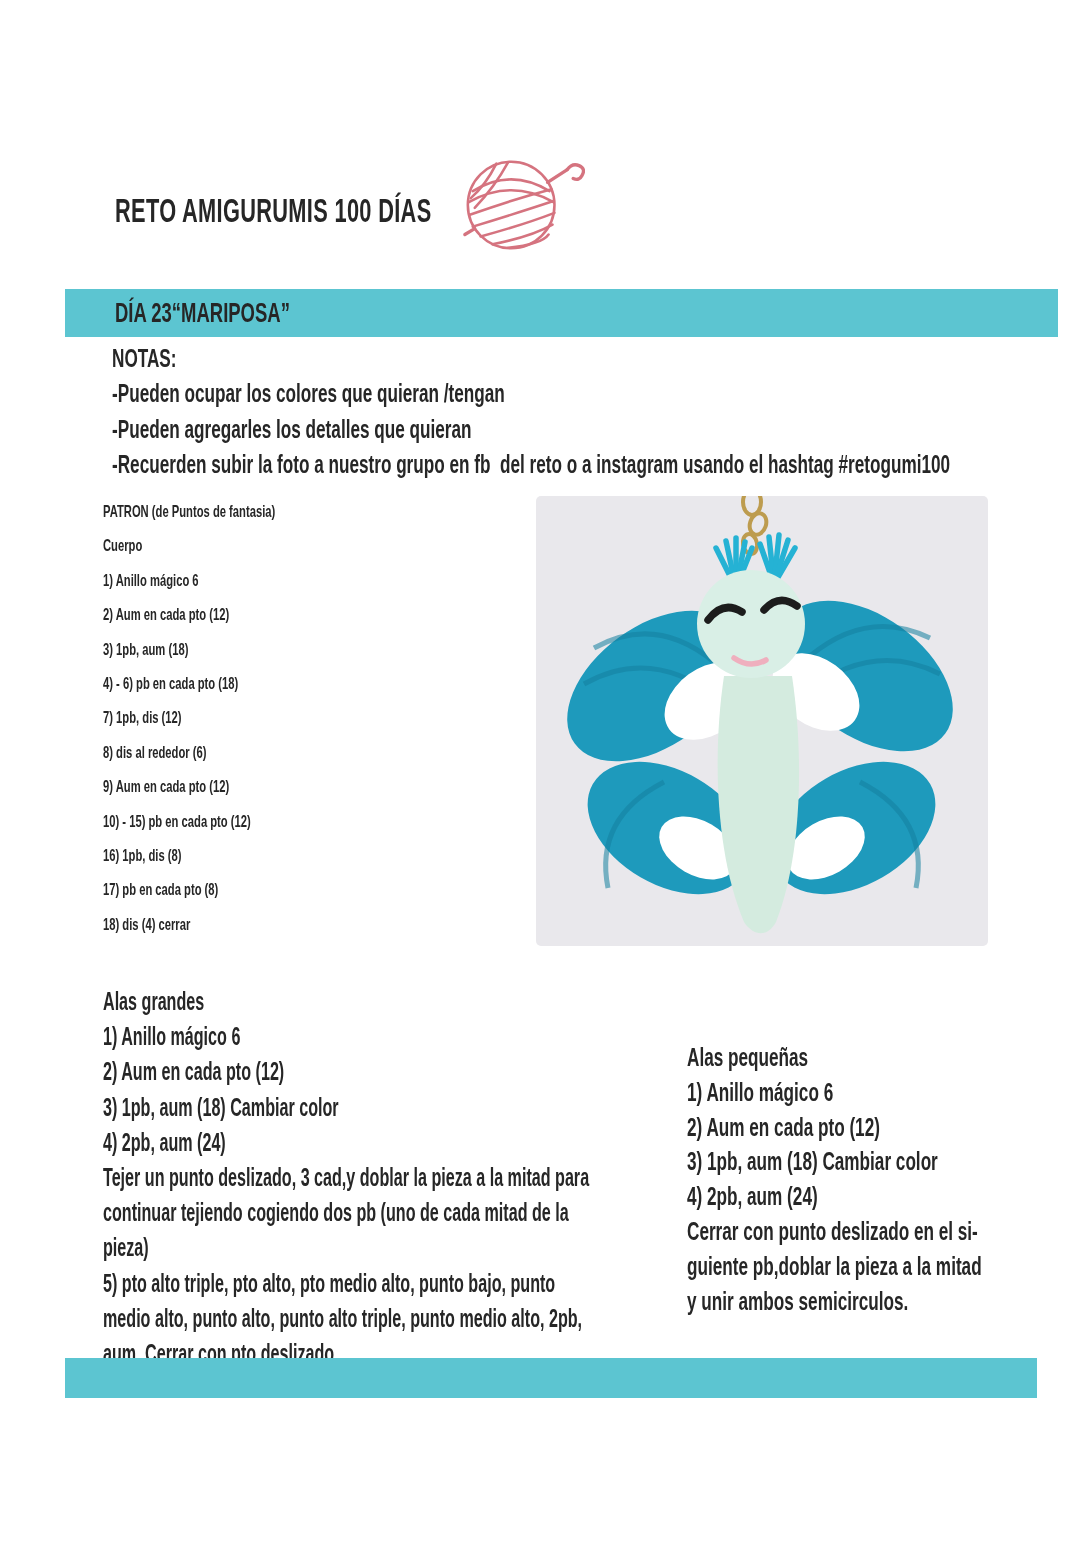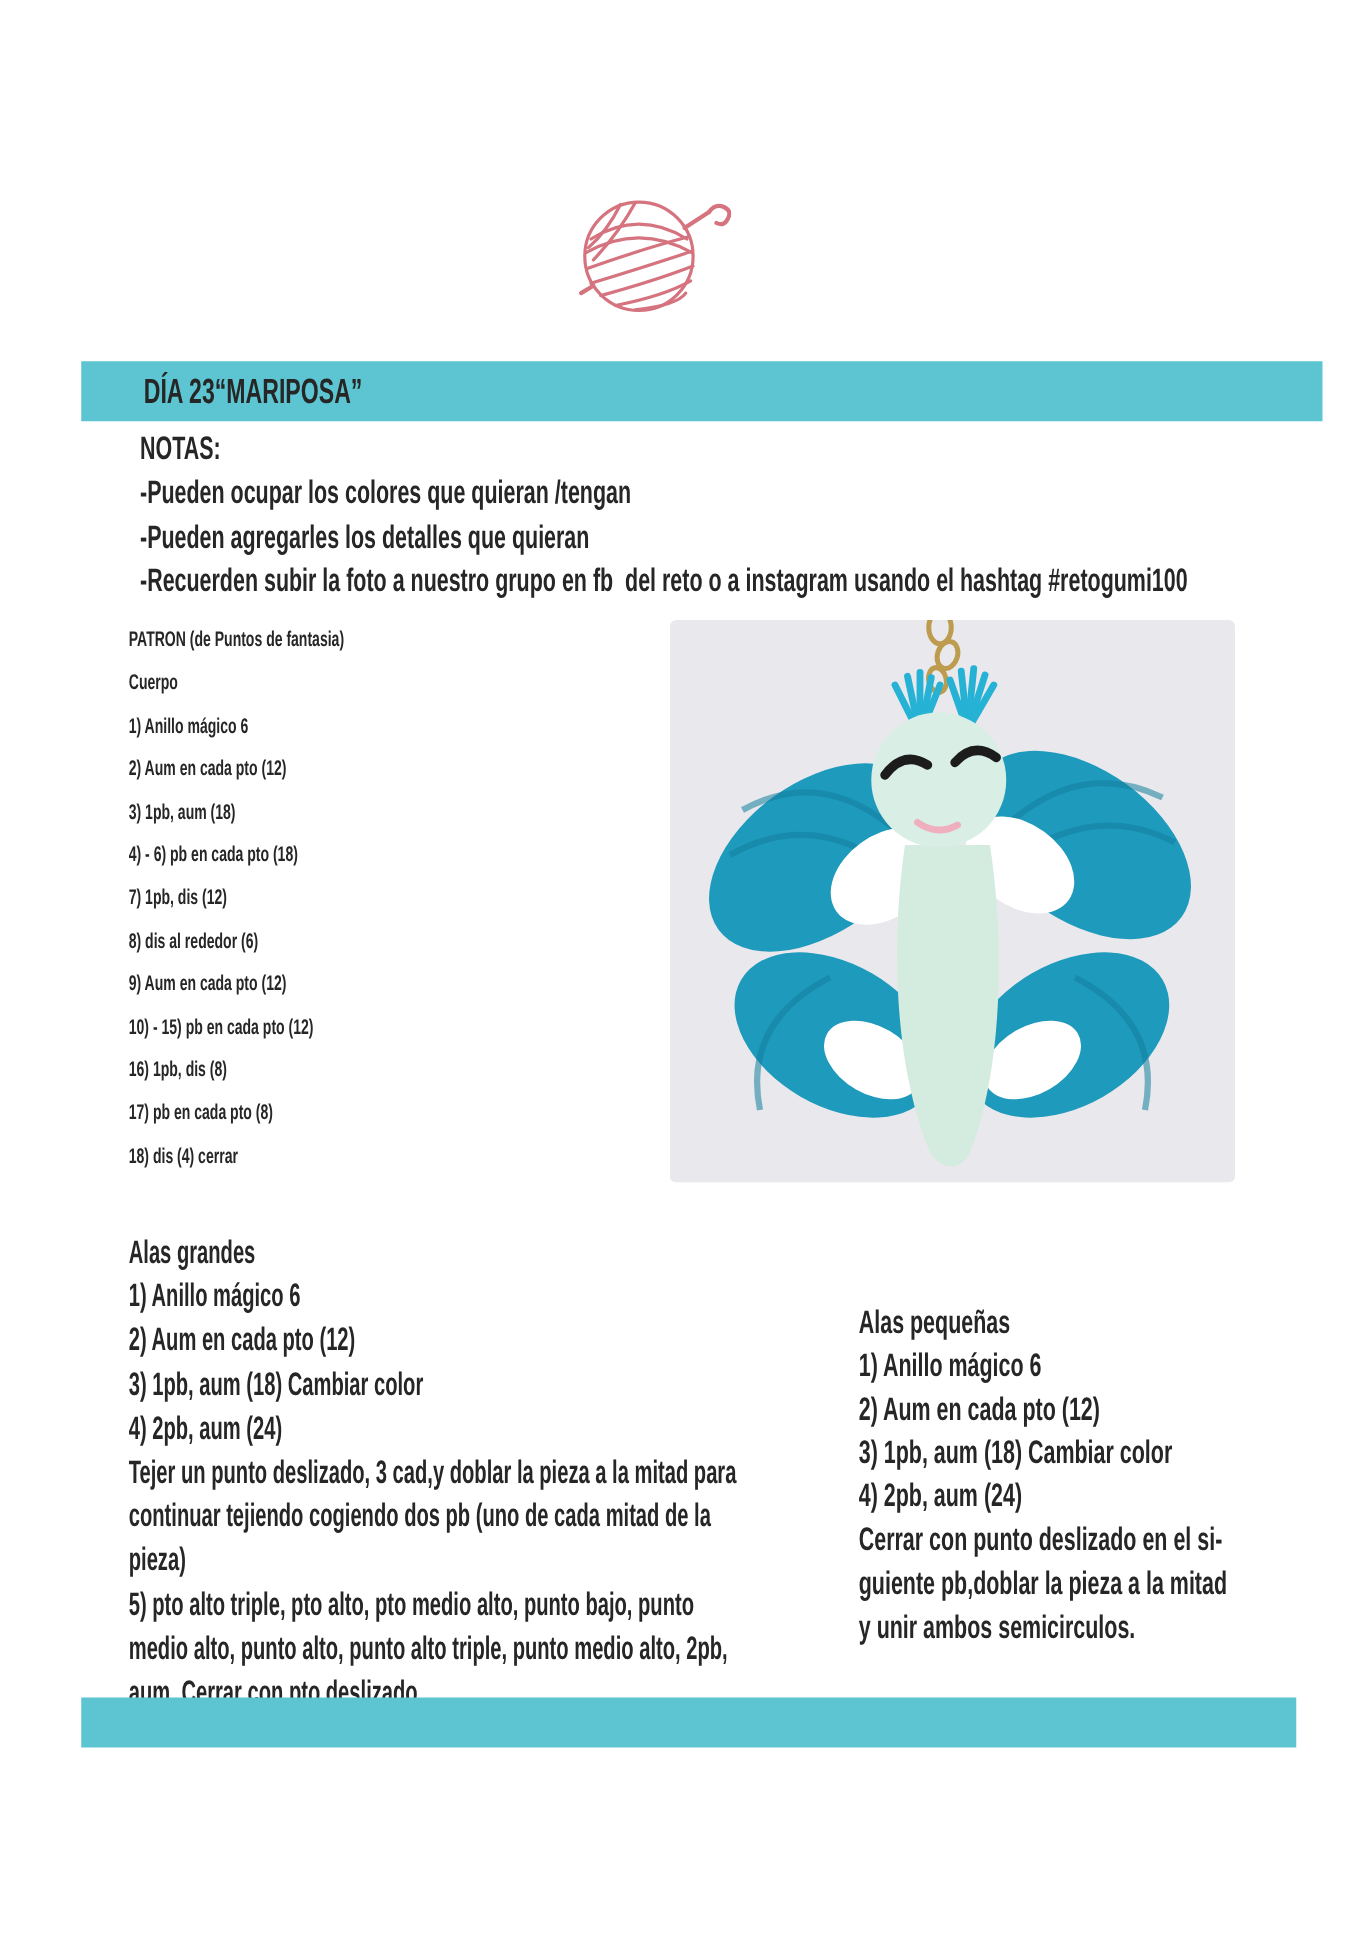--- a/index.html
+++ b/index.html
@@ -28,20 +28,23 @@
   .photo{position:absolute;left:536px;top:496px;width:452px;height:450px;}
   .photo svg{display:block;}
 
   .bottom-bar{position:absolute;left:65px;top:1358px;width:972px;height:40px;background:#5cc5d1;}
 </style>
 </head>
 <body>
 
 <div class="page">
 
+  <div class="title-wrap">
+    <span class="cond">RETO AMIGURUMIS 100 DÍAS</span>
+  </div>
 
   <div class="logo-wrap">
     <svg width="128" height="108" viewBox="0 0 130 106">
       <g fill="none" stroke-width="2.6" stroke-linecap="round" stroke="#d5737f">
         <circle cx="55" cy="54" r="44"></circle>
 
         <path d="M 16 40 Q 55 16 94 40"></path>
         <path d="M 12 51 Q 55 27 98 51"></path>
         <path d="M 40 12 Q 29 34 14 47"></path>
         <path d="M 52 10.5 Q 38 36 18 57"></path>

